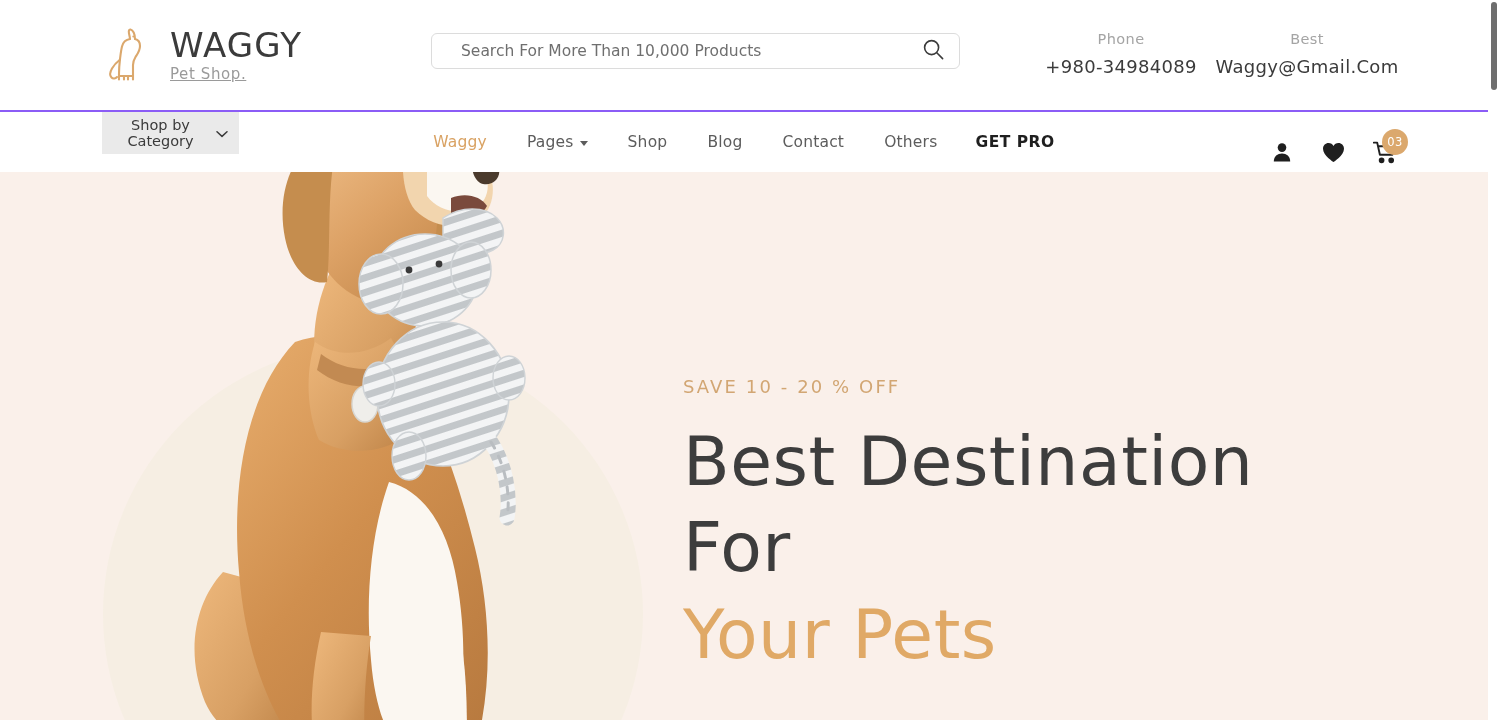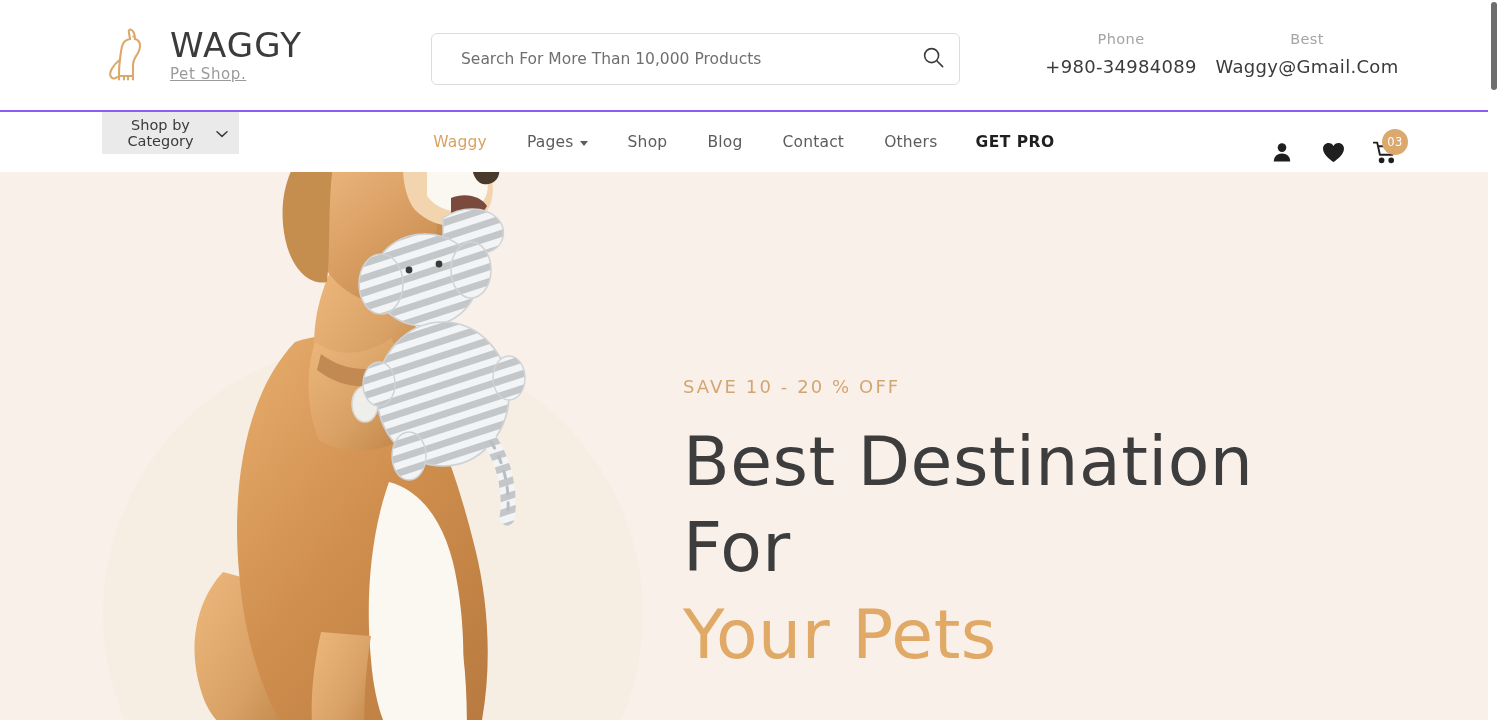--- a/index.html
+++ b/index.html
@@ -34,21 +34,21 @@
     font-size:34px; letter-spacing:1.2px; color:#3b3b3b; font-weight:400;
     font-family:"DejaVu Sans", sans-serif;
   }
   .logo-sub {
     font-size:15px; color:#9a9a9a; letter-spacing:.6px; margin-top:5px; font-weight:400;text-decoration:underline;
   }
 
   
   .search-box {
     position:absolute; left:431px; top:33px;
-    width:529px; height:52px;
+    width:529px; height:36px;
     border:1px solid #dcdcdc; border-radius:6px;
     display:flex; align-items:center; background:#fff;
   }
   .search-input {
     flex:1; border:none; outline:none; background:transparent;
     font-size:15.5px; color:#5a5a5a; padding:0 18px 0 29px;
     font-family:"DejaVu Sans", sans-serif;
   }
   .search-input::placeholder { color:#6f6f6f; opacity:1; }
   .search-icon-btn {

